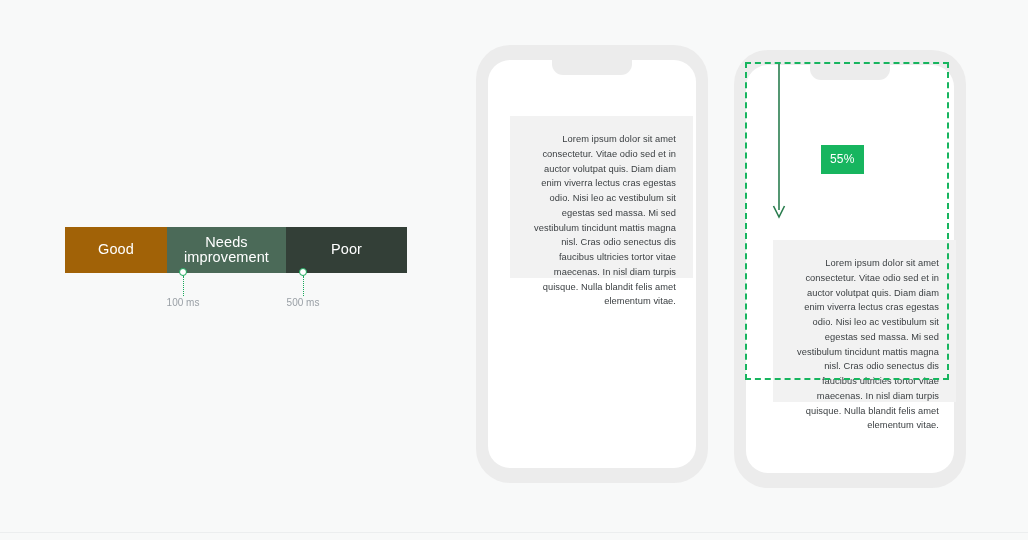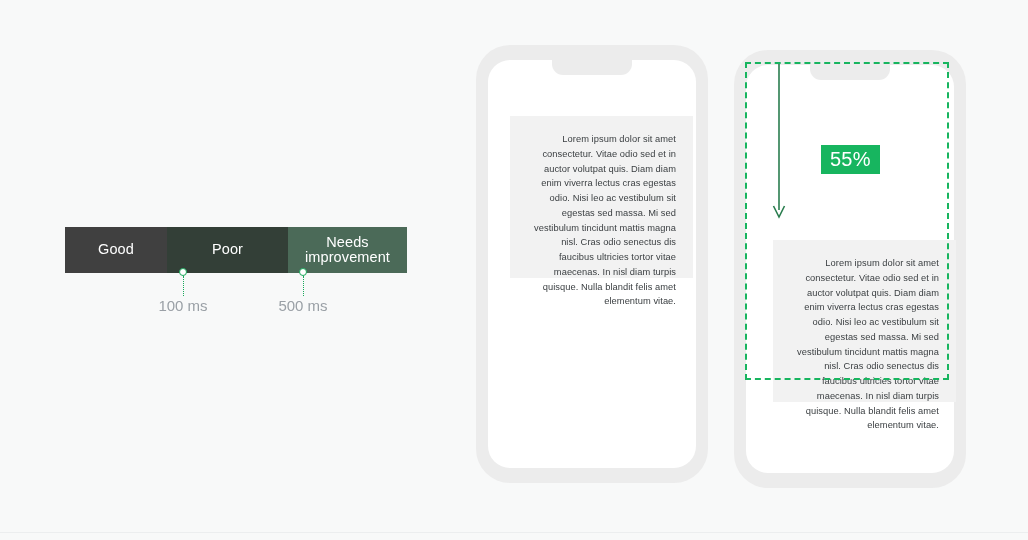--- a/index.html
+++ b/index.html
@@ -48,21 +48,21 @@
     align-items: center;
     justify-content: center;
     text-align: center;
     color: #ffffff;
     font-size: 14.5px;
     line-height: 15.5px;
     letter-spacing: .1px;
     box-sizing: border-box;
     padding: 0 4px;
   }
-  .seg-good { width: 102px; background: #404040; }
+  .seg-good { width: 102px; background: #a16207; }
   .seg-ni   { width: 119px; background: #4b6a58; }
   .seg-poor { width: 121px; background: #333f37; }
 
   .tick {
     position: absolute;
     top: 46px;
   }
   .tick-dot {
     position: absolute;
     left: -4px;
@@ -81,21 +81,21 @@
     width: 0;
     height: 20px;
     border-left: 1.5px dotted #18a95a;
   }
   .tick-label {
     position: absolute;
     top: 24px;
     width: 120px;
     margin-left: -60px;
     text-align: center;
-    font-size: 15px;
+    font-size: 10px;
     color: #9aa0a6;
     white-space: nowrap;
   }
   .tick-100 { left: 118px; }
   .tick-300 { left: 238px; }
 
   
   .phone {
     position: absolute;
     background: #ececec;
@@ -161,38 +161,38 @@
     width: 16px;
     height: 156px;
     z-index: 6;
   }
   .badge {
     position: absolute;
     left: 821px;
     top: 145px;
     background: #17b55f;
     color: #ffffff;
-    font-size: 20px;
+    font-size: 12px;
     line-height: 16px;
     padding: 6px 9px 7px 9px;
     z-index: 6;
     letter-spacing: .2px;
   }
 </style>
 </head>
 <body>
 
 <div class="canvas">
 
   <div class="threshold-group">
 
     <div class="threshold-bar">
       <div class="seg seg-good">Good</div>
+      <div class="seg seg-ni">Needs improvement</div>
       <div class="seg seg-poor">Poor</div>
-      <div class="seg seg-ni">Needs improvement</div>
     </div>
 
     <div class="tick tick-100">
       <div class="tick-dot"></div>
       <div class="tick-line"></div>
       <div class="tick-label">100 ms</div>
     </div>
 
     <div class="tick tick-300">
       <div class="tick-dot"></div>

